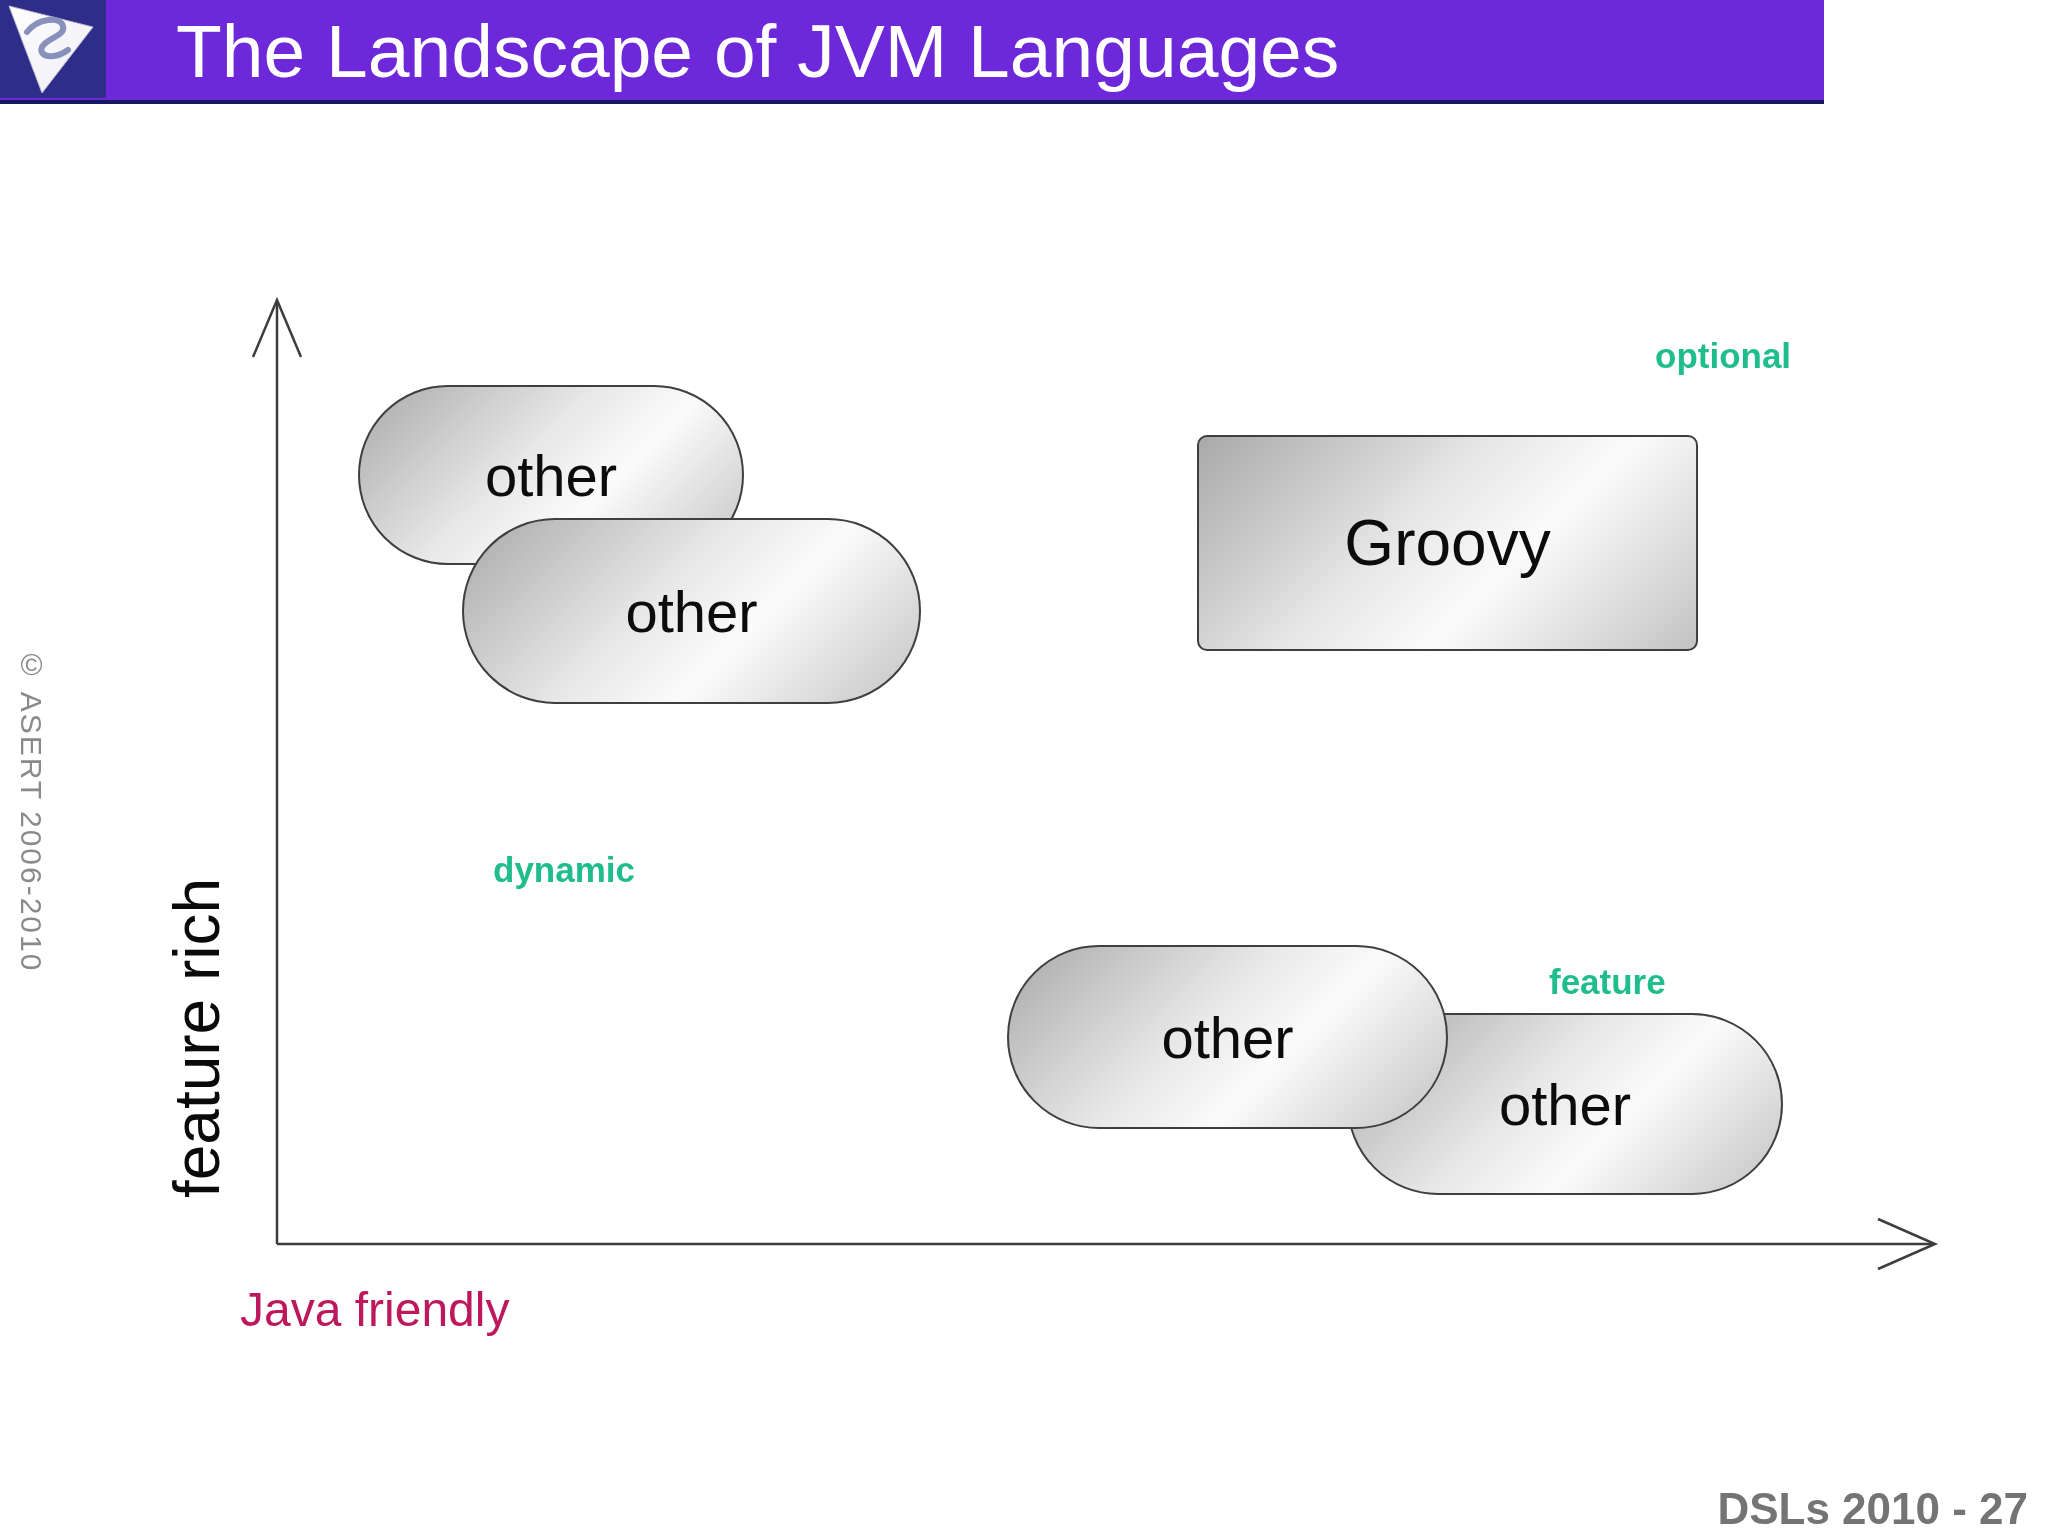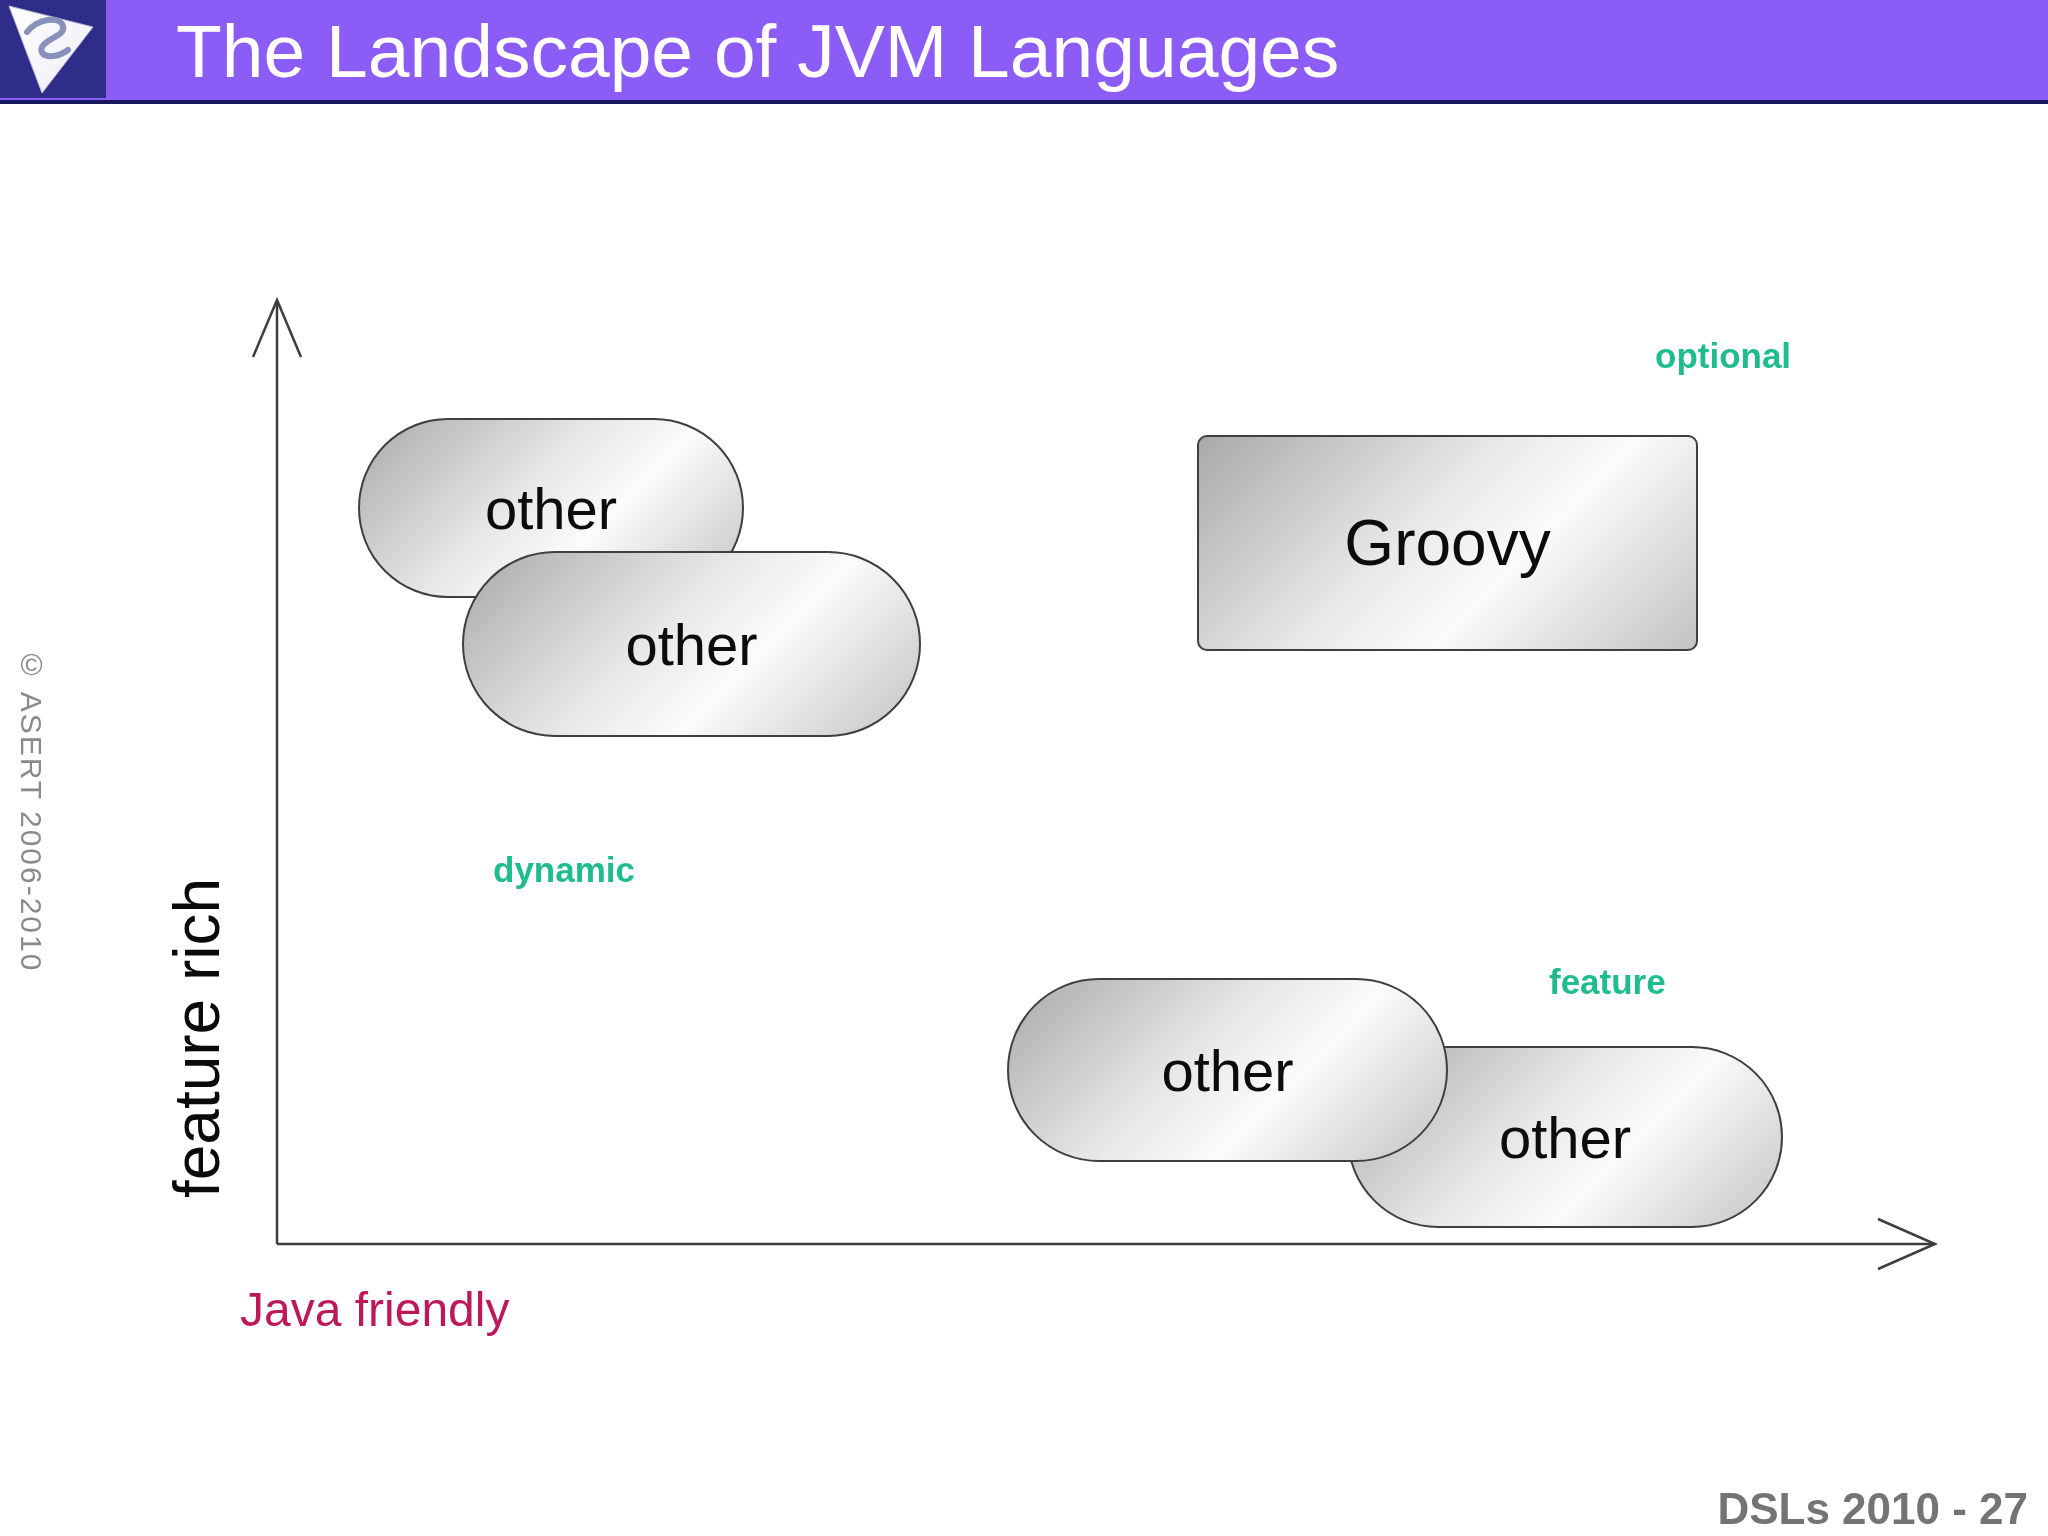--- a/index.html
+++ b/index.html
@@ -6,22 +6,22 @@
   .slide{
     position:relative;
     width:2048px;height:1536px;
     background:#ffffff;
     overflow:hidden;
     font-family:"Liberation Sans", sans-serif;
   }
 
   
   .header-bar{
-    position:absolute;left:0;top:0;width:2048px;height:100px;
-    background:#8b5cf6;
+    position:absolute;left:0;top:0;width:1824px;height:100px;
+    background:#6d28d9;
     border-bottom:4px solid #17175f;
   }
   .logo-box{
     position:absolute;left:0;top:0;width:106px;height:98px;
     background:#2e2e8a;
   }
   .logo-box svg{display:block;width:106px;height:98px;}
   .slide-title{
     position:absolute;left:176px;top:0;height:100px;
     line-height:102px;
@@ -52,21 +52,21 @@
   }
 
   
   .node{
     position:absolute;
     display:flex;align-items:center;justify-content:center;
     background:linear-gradient(135deg,#a9a9a9 0%,#e7e7e7 42%,#fbfbfb 62%,#c3c3c3 100%);
     border:2px solid #3f3f3f;
     color:#0c0c0c;
   }
-  .pill{border-radius:999px;font-size:58px;margin-top:33px;}
+  .pill{border-radius:999px;font-size:58px;}
   .rounded{border-radius:10px;font-size:64px;}
 
   .node-other-top-1{left:358px;top:385px;width:382px;height:176px;z-index:1;}
   .node-other-top-2{left:462px;top:518px;width:455px;height:182px;z-index:2;}
   .node-groovy     {left:1197px;top:435px;width:497px;height:212px;z-index:1;}
   .node-other-bot-1{left:1007px;top:945px;width:437px;height:180px;z-index:2;}
   .node-other-bot-2{left:1347px;top:1013px;width:432px;height:178px;z-index:1;}
 
   
   .zone-label{

